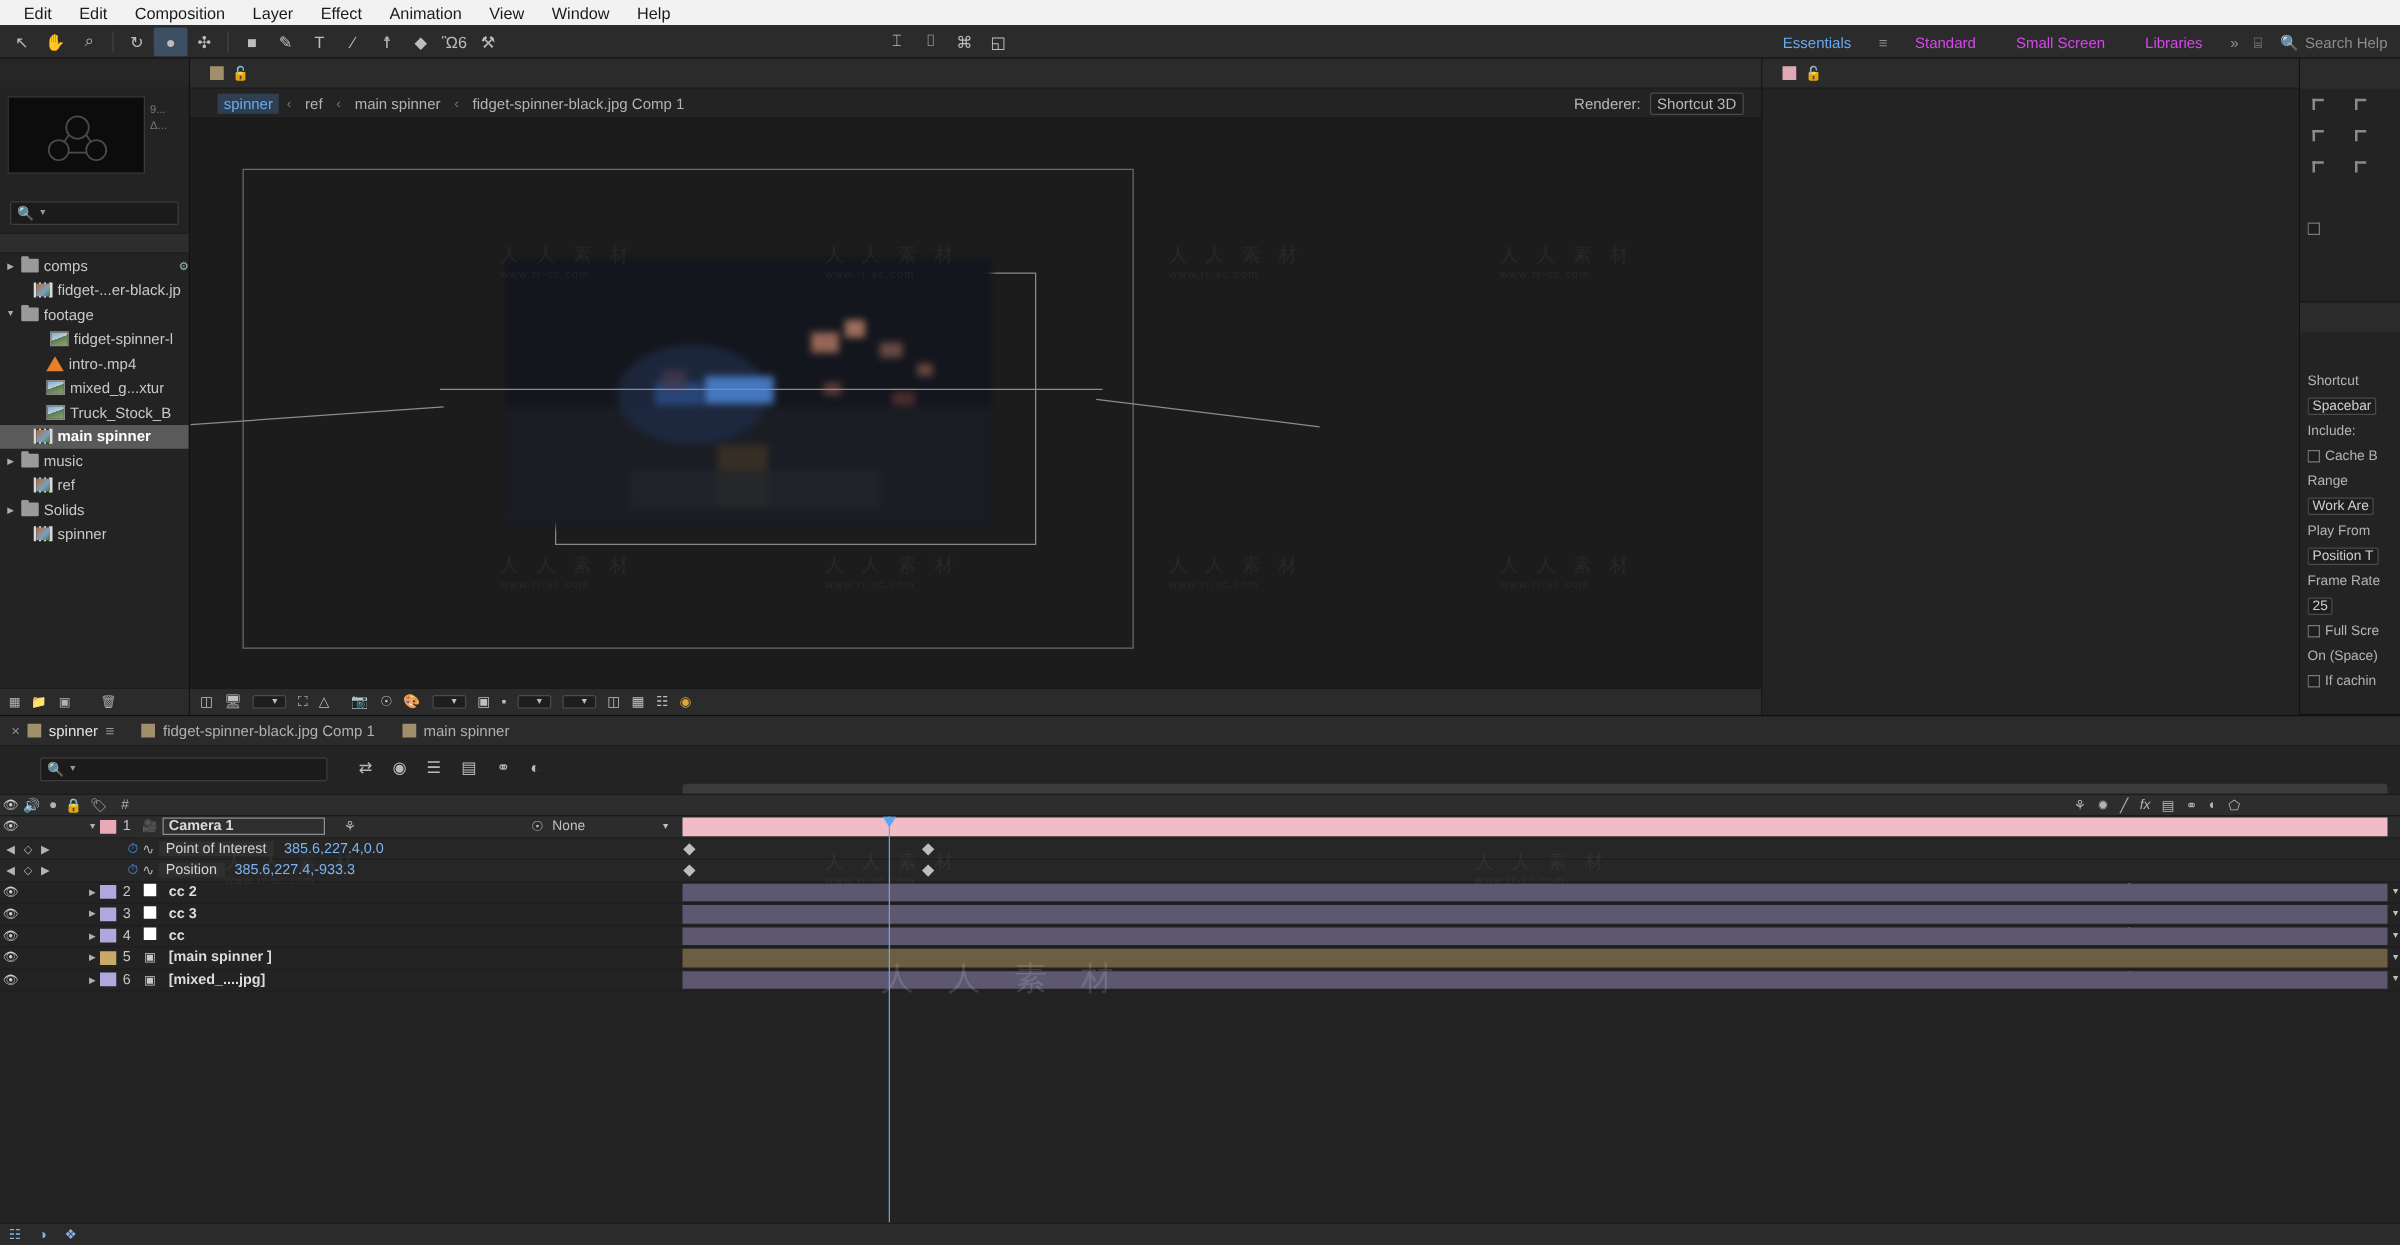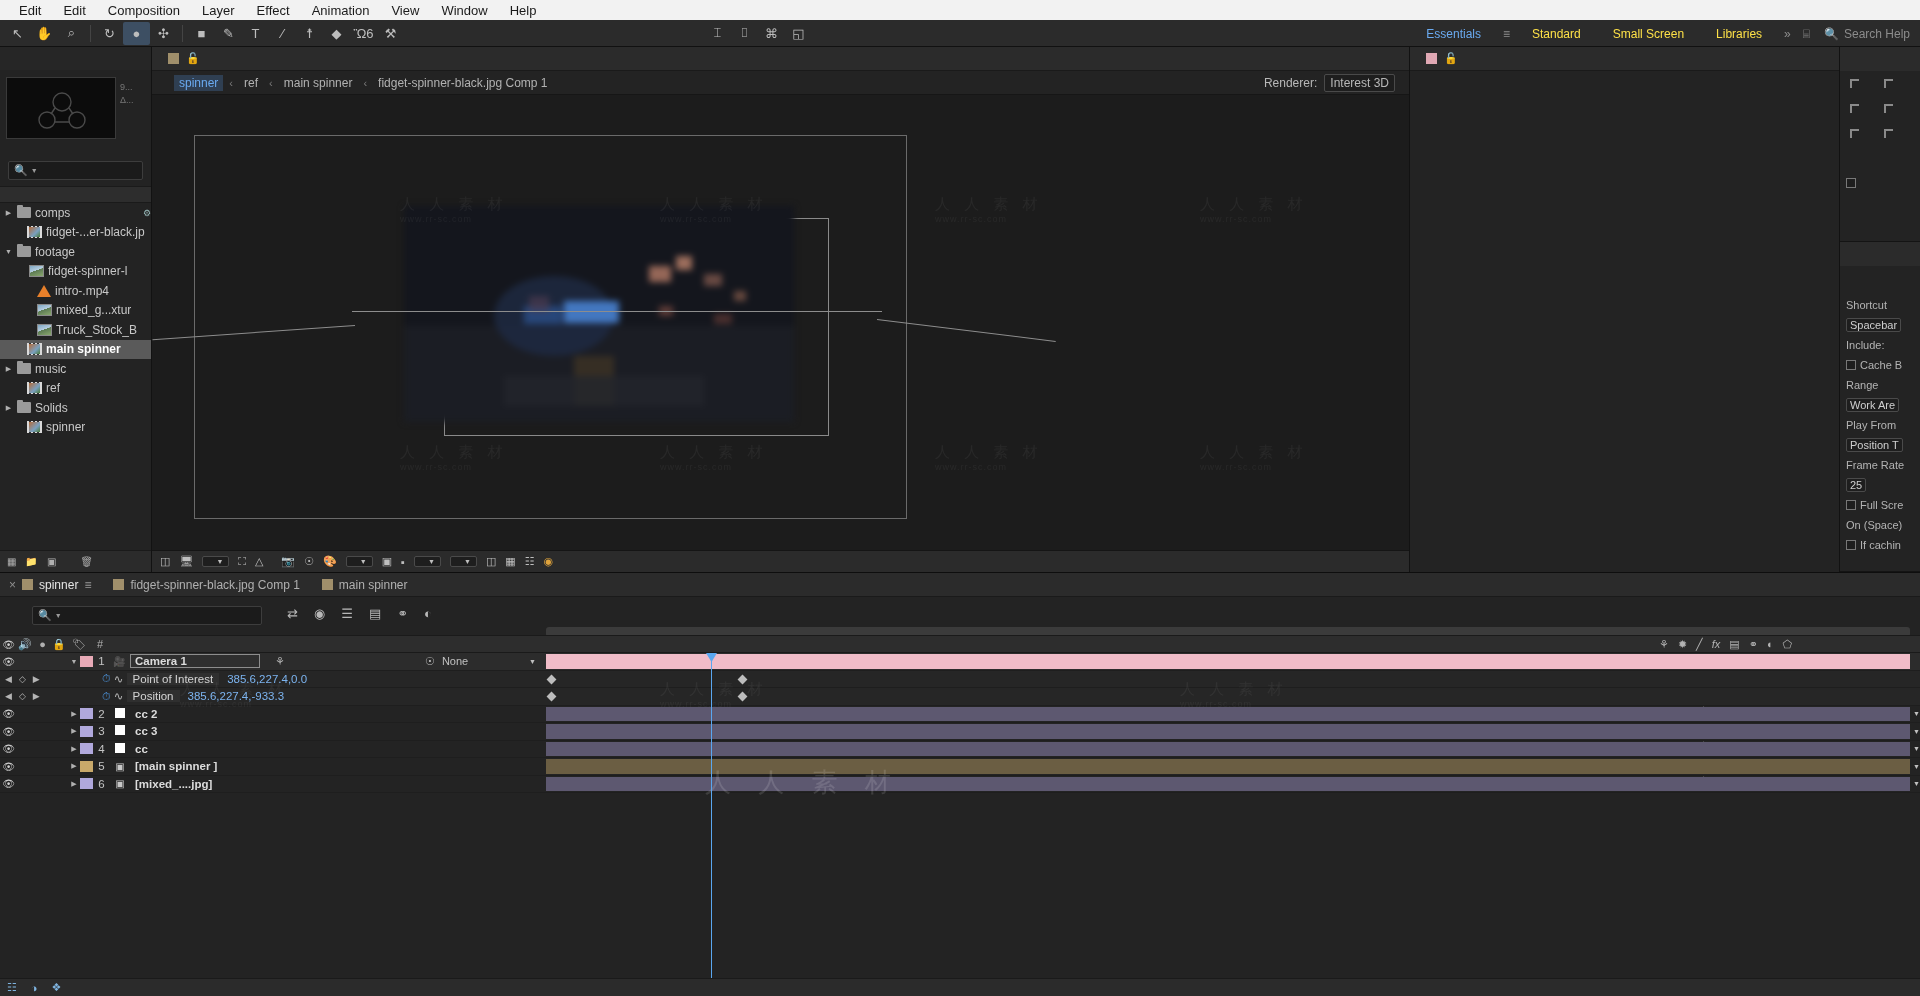--- a/index.html
+++ b/index.html
@@ -15,21 +15,21 @@
   
   #toolbar { height:27px; background:#2b2b2b; border-bottom:1px solid #111;
     display:flex; align-items:center; position:relative; }
   .tool { width:27px; height:23px; display:flex; align-items:center;
     justify-content:center; color:#bdbdbd; font-size:13px; position:relative; }
   .tool.active { background:#3d4f63; border-radius:2px; }
   .tsep { width:1px; height:17px; background:#444; margin:0 5px; }
 
   #ws { position:absolute; right:0; top:0; height:27px; display:flex;
     align-items:center; font-size:12px; }
-  #ws .wsitem { padding:0 16px; color:#fde047; white-space:nowrap; }
+  #ws .wsitem { padding:0 16px; color:#d946ef; white-space:nowrap; }
   #ws .wsitem.sel { color:#6aaaf0; }
   #ws .wsmenu { padding:0 6px; color:#8f8f8f; }
   #searchbox { display:flex; align-items:center; gap:5px; padding:0 10px 0 8px;
     color:#8c8c8c; font-size:12px; }
 
   
   #main { position:absolute; top:47px; left:0; width:1920px; height:525px; display:flex; }
 
   
   #project { width:152px; background:#232323; border-right:1px solid #121212;
@@ -292,21 +292,21 @@
         <div class="prow" style="padding-left: 14px;">
           <span class="tri"></span>
           <span class="fcomp"></span>
           <span class="plabel">fidget-...er-black.jp</span>
         </div>
         <div class="prow" style="padding-left: 4px;">
           <span class="tri">▼</span>
           <span class="ficon"></span>
           <span class="plabel">footage</span>
         </div>
-        <div class="prow" style="padding-left: 16px;">
+        <div class="prow" style="padding-left: 27px;">
           <span class="tri"></span>
           <span class="fimg"></span>
           <span class="plabel">fidget-spinner-l</span>
         </div>
         <div class="prow" style="padding-left: 24px;">
           <span class="tri"></span>
           <span class="fvlc"></span>
           <span class="plabel">intro-.mp4</span>
         </div>
         <div class="prow" style="padding-left: 24px;">
@@ -366,21 +366,21 @@
     <div id="crumbrow">
         <span class="crumb first">spinner</span>
         <span class="carrow">‹</span>
         <span class="crumb">ref</span>
         <span class="carrow">‹</span>
         <span class="crumb">main spinner</span>
         <span class="carrow">‹</span>
         <span class="crumb">fidget-spinner-black.jpg Comp 1</span>
         <div style="margin-left: auto; display: flex; align-items: center; gap: 7px; padding-right: 14px; font-size: 12px; color: rgb(184, 184, 184);">
           <span>Renderer:</span>
-          <span class="cbsel">Interest 3D</span>
+          <span class="cbsel">Shortcut 3D</span>
         </div>
       </div>
     <div id="viewer">
       <div id="viewlabel"></div>
       <div id="adaptres"></div>
       <div id="outerbox"></div>
       <div id="innerbox"></div>
       <div id="imgframe">
         <svg width="390" height="216" viewBox="0 0 390 216">
           <rect width="390" height="216" fill="#14161d"></rect>

